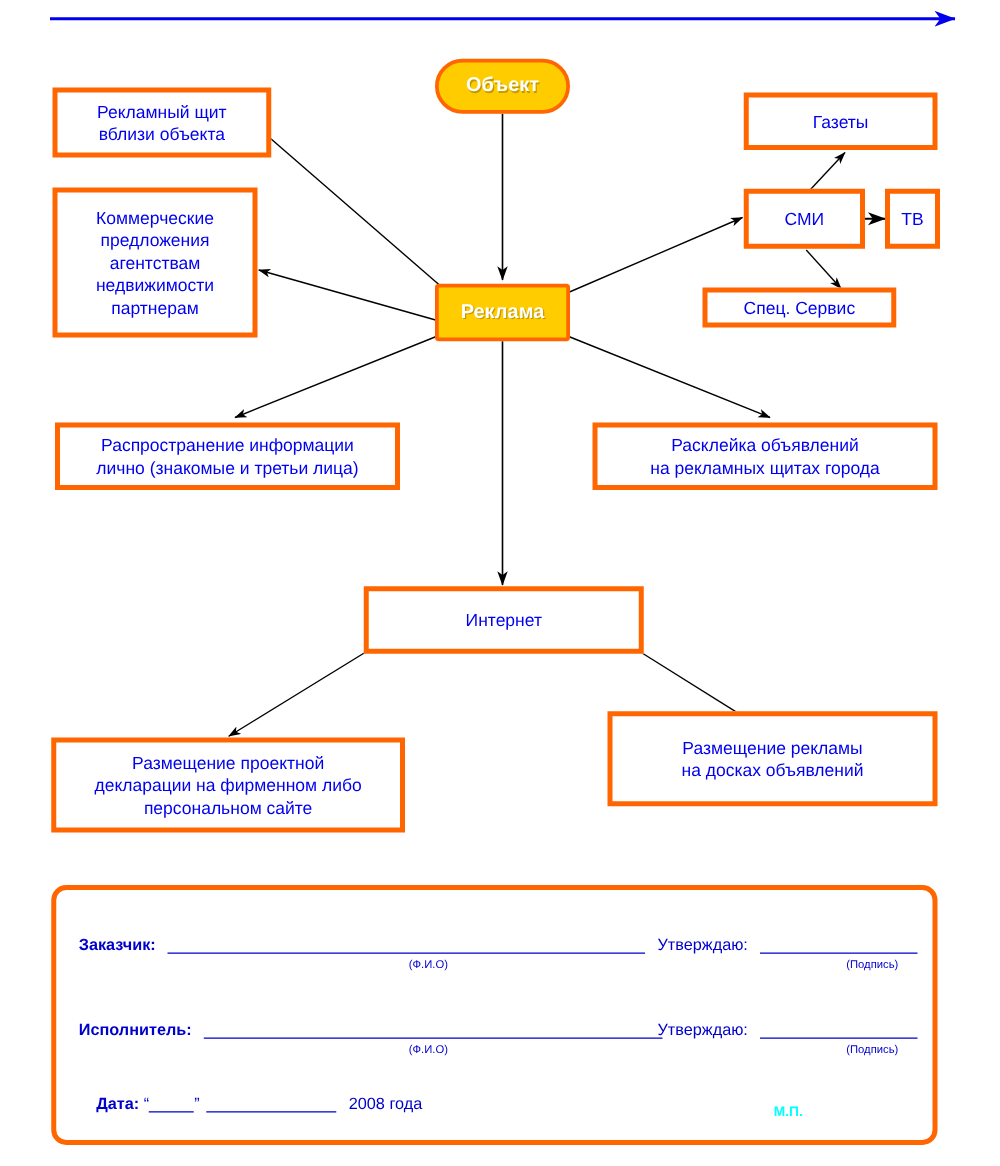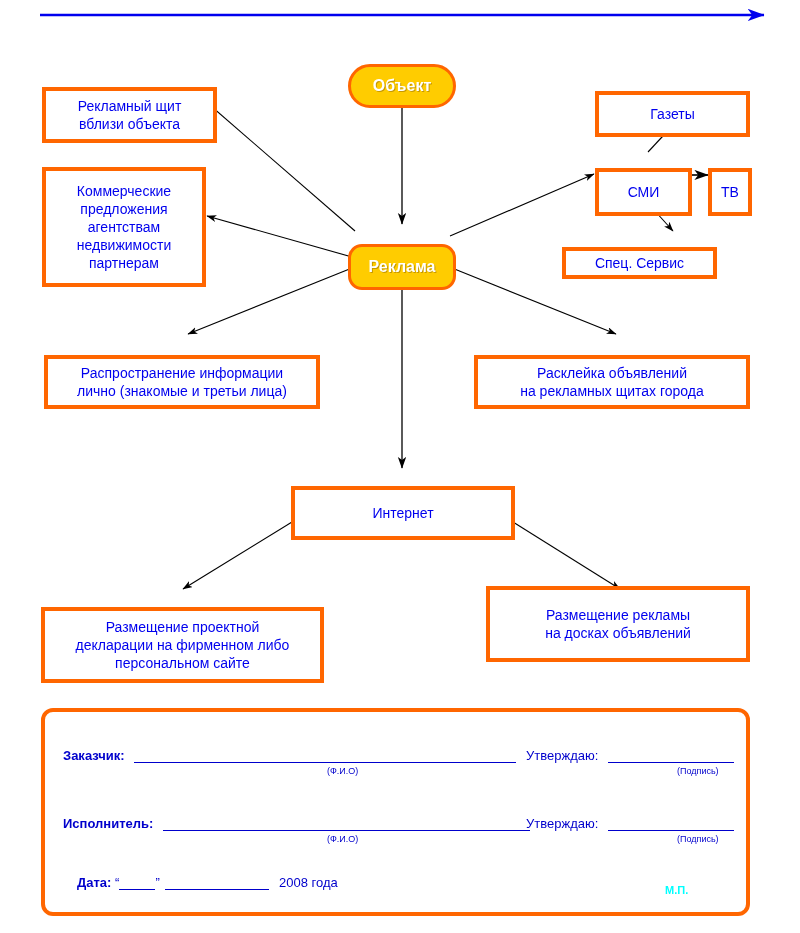--- a/index.html
+++ b/index.html
@@ -33,21 +33,20 @@
     border: 4px solid #FF6600;
     background: #ffffff;
     color: #0000EE;
     display: flex;
     align-items: center;
     justify-content: center;
     text-align: center;
     font-size: 14px;
     line-height: 18px;
     padding: 2px 4px;
-    margin-top: 17px;
   }
   .node-accent {
     background: #FFCC00;
     color: #ffffff;
     font-weight: bold;
     font-size: 16px;
     border: 3px solid #FF6600;
     text-shadow: 1px 1px 0 rgba(150,110,0,0.55);
   }
   .node-pill {
@@ -140,21 +139,21 @@
 
     <line x1="292" y1="522" x2="183" y2="589" stroke="#000000" stroke-width="1.1" marker-end="url(#ah)"></line>
 
     <line x1="513" y1="522" x2="620" y2="589" stroke="#000000" stroke-width="1.1" marker-end="url(#ah)"></line>
   </svg>
 
   <div class="node node-accent node-pill" style="left:348px; top:47px; width:108px; height:44px;">
     <span>Объект</span>
   </div>
 
-  <div class="node node-accent" style="left:348px; top:227px; width:108px; height:46px; border-radius:14px;">
+  <div class="node node-accent" style="left:348px; top:227px; width:108px; height:46px; border-radius:3px;">
     <span>Реклама</span>
   </div>
 
   <div class="node" style="left:42px; top:70px; width:175px; height:56px; flex-direction:column;">
     <span>Рекламный щит</span>
     <span>вблизи объекта</span>
   </div>
 
   <div class="node" style="left:42px; top:150px; width:164px; height:120px; flex-direction:column;">
     <span>Коммерческие</span>
@@ -231,16 +230,16 @@
     </div>
     <div class="caption" style="left:608px; top:122px;">(Подпись)</div>
 
     <div class="form-row" style="left:32px; top:163px;">
       <span class="form-label">Дата:</span>
       <span class="date-text">“</span><span class="rule" style="width:36px;"></span><span class="date-text">”</span>
       <span class="rule" style="width:104px; margin-left:2px;"></span>
       <span class="date-text" style="margin-left:6px;">2008 года</span>
     </div>
 
-    <div class="mp" style="left:620px; top:172px;">М.П.</div>
+    <div class="mp" style="left:574px; top:172px;">М.П.</div>
   </div>
 
 </div>
 
 </body></html>

